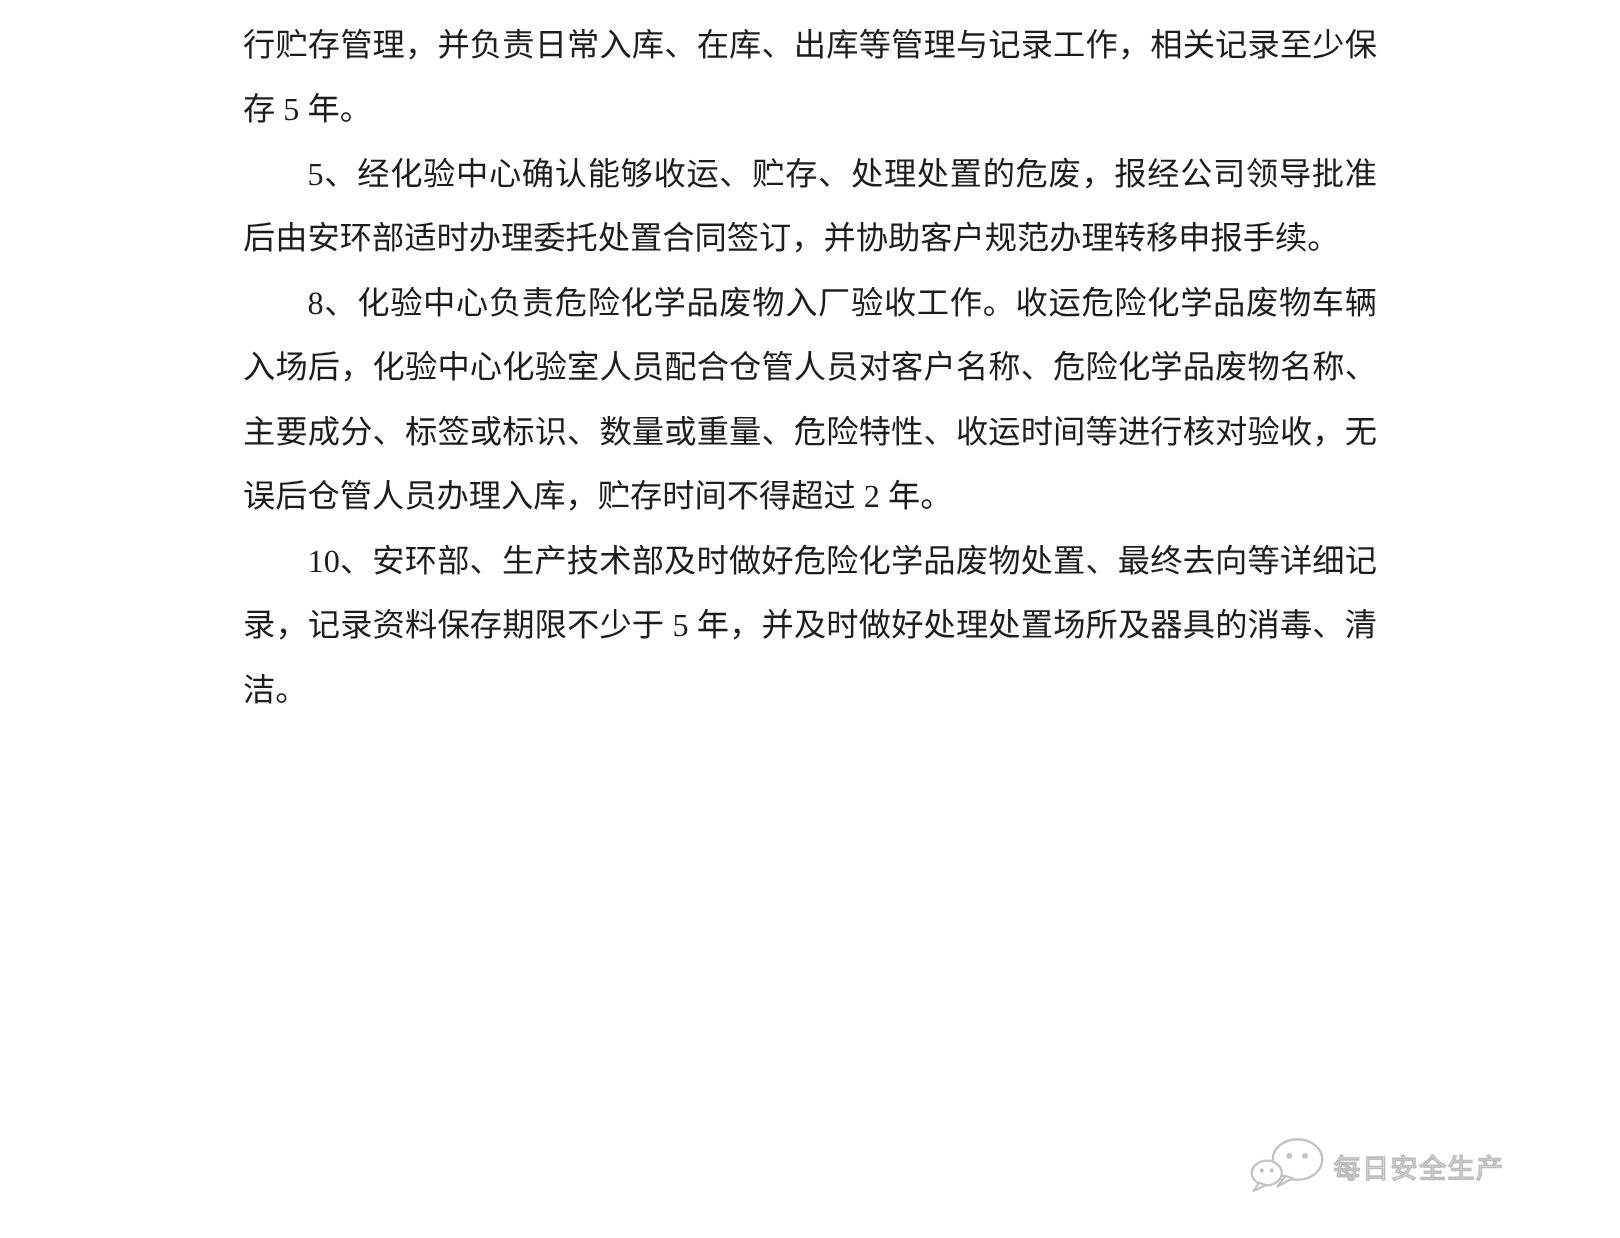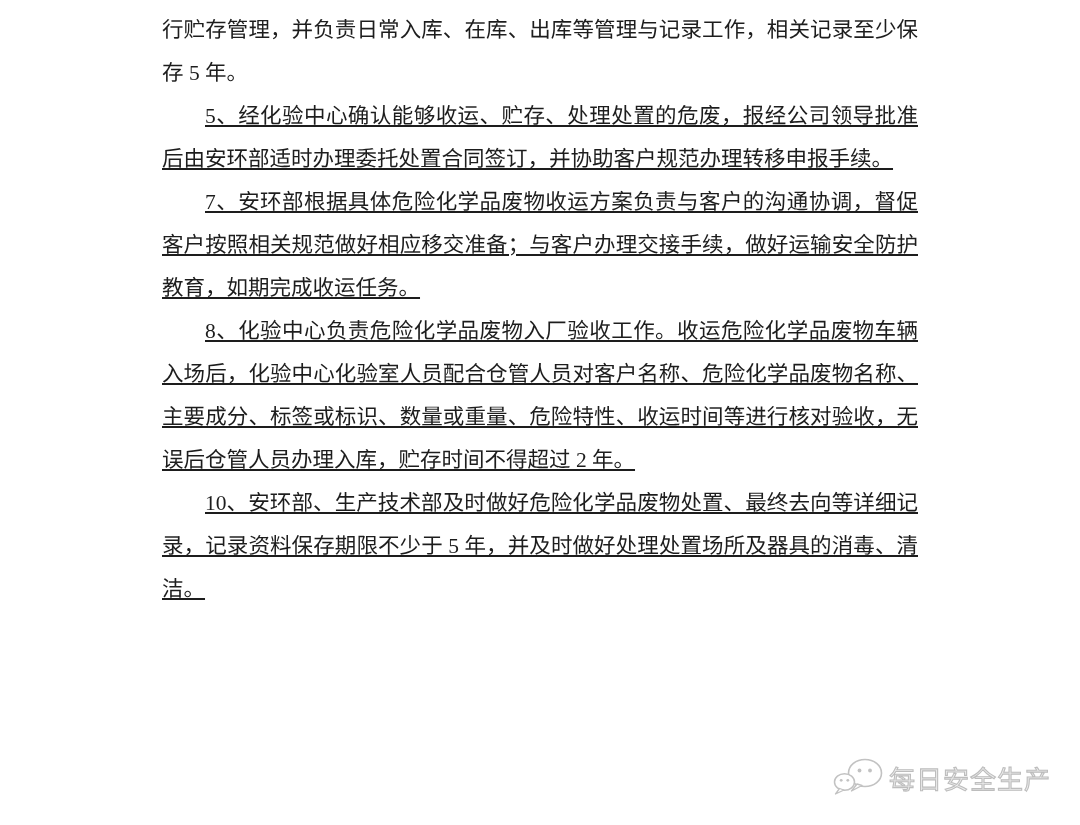--- a/index.html
+++ b/index.html
@@ -18,47 +18,46 @@
     position: absolute;
     left: 162px; top: 0;
     width: 756px;
     padding-top: 9px;
     font-size: 21.5px;
     line-height: 43px;
     color: #1d1d1d;
     text-align: justify;
   }
   .para { margin: 0; }
-  .para.indent { text-indent: 2em; text-decoration: underline; }
+  .para.indent { text-indent: 2em; }
   .watermark {
     position: absolute;
     left: 833px; top: 751px;
     height: 52px;
     display: flex;
     align-items: center;
     white-space: nowrap;
   }
   .wm-icon { display: inline-block; width: 52px; height: 50px; margin-right: 4px; }
   .wm-text {
     font-family: "Liberation Sans", "DejaVu Sans", sans-serif;
-    font-size: 26px;
+    font-size: 18px;
     letter-spacing: 1px;
     color: #ededed;
     -webkit-text-stroke: 1.1px #bdbdbd;
   }
 </style>
 </head>
 <body>
 
 <div class="page">
 
   <div class="doc">
       <p class="para">行贮存管理，并负责日常入库、在库、出库等管理与记录工作，相关记录至少保存 5 年。</p>
       <p class="para indent">5、经化验中心确认能够收运、贮存、处理处置的危废，报经公司领导批准后由安环部适时办理委托处置合同签订，并协助客户规范办理转移申报手续。</p>
-      <p class="para indent">7、安环部根据具体危险化学品废物收运方案负责与客户的沟通协调，督促客户按照相关规范做好相应移交准备；与客户办理交接手续，做好运输安全防护教育，如期完成收运任务。</p>
       <p class="para indent">8、化验中心负责危险化学品废物入厂验收工作。收运危险化学品废物车辆入场后，化验中心化验室人员配合仓管人员对客户名称、危险化学品废物名称、主要成分、标签或标识、数量或重量、危险特性、收运时间等进行核对验收，无误后仓管人员办理入库，贮存时间不得超过 2 年。</p>
       <p class="para indent">10、安环部、生产技术部及时做好危险化学品废物处置、最终去向等详细记录，记录资料保存期限不少于 5 年，并及时做好处理处置场所及器具的消毒、清洁。</p>
     </div>
 
   <div class="watermark">
     <span class="wm-icon">
       <svg width="52" height="50" viewBox="0 0 52 50" xmlns="http://www.w3.org/2000/svg">
 
         <ellipse cx="32" cy="21" rx="16.5" ry="13.5" fill="#ffffff" stroke="#c2c2c2" stroke-width="1.6"></ellipse>
         <path d="M24 32 L18.5 39 L29 33.5 Z" fill="#ffffff" stroke="#c2c2c2" stroke-width="1.4" stroke-linejoin="round"></path>

